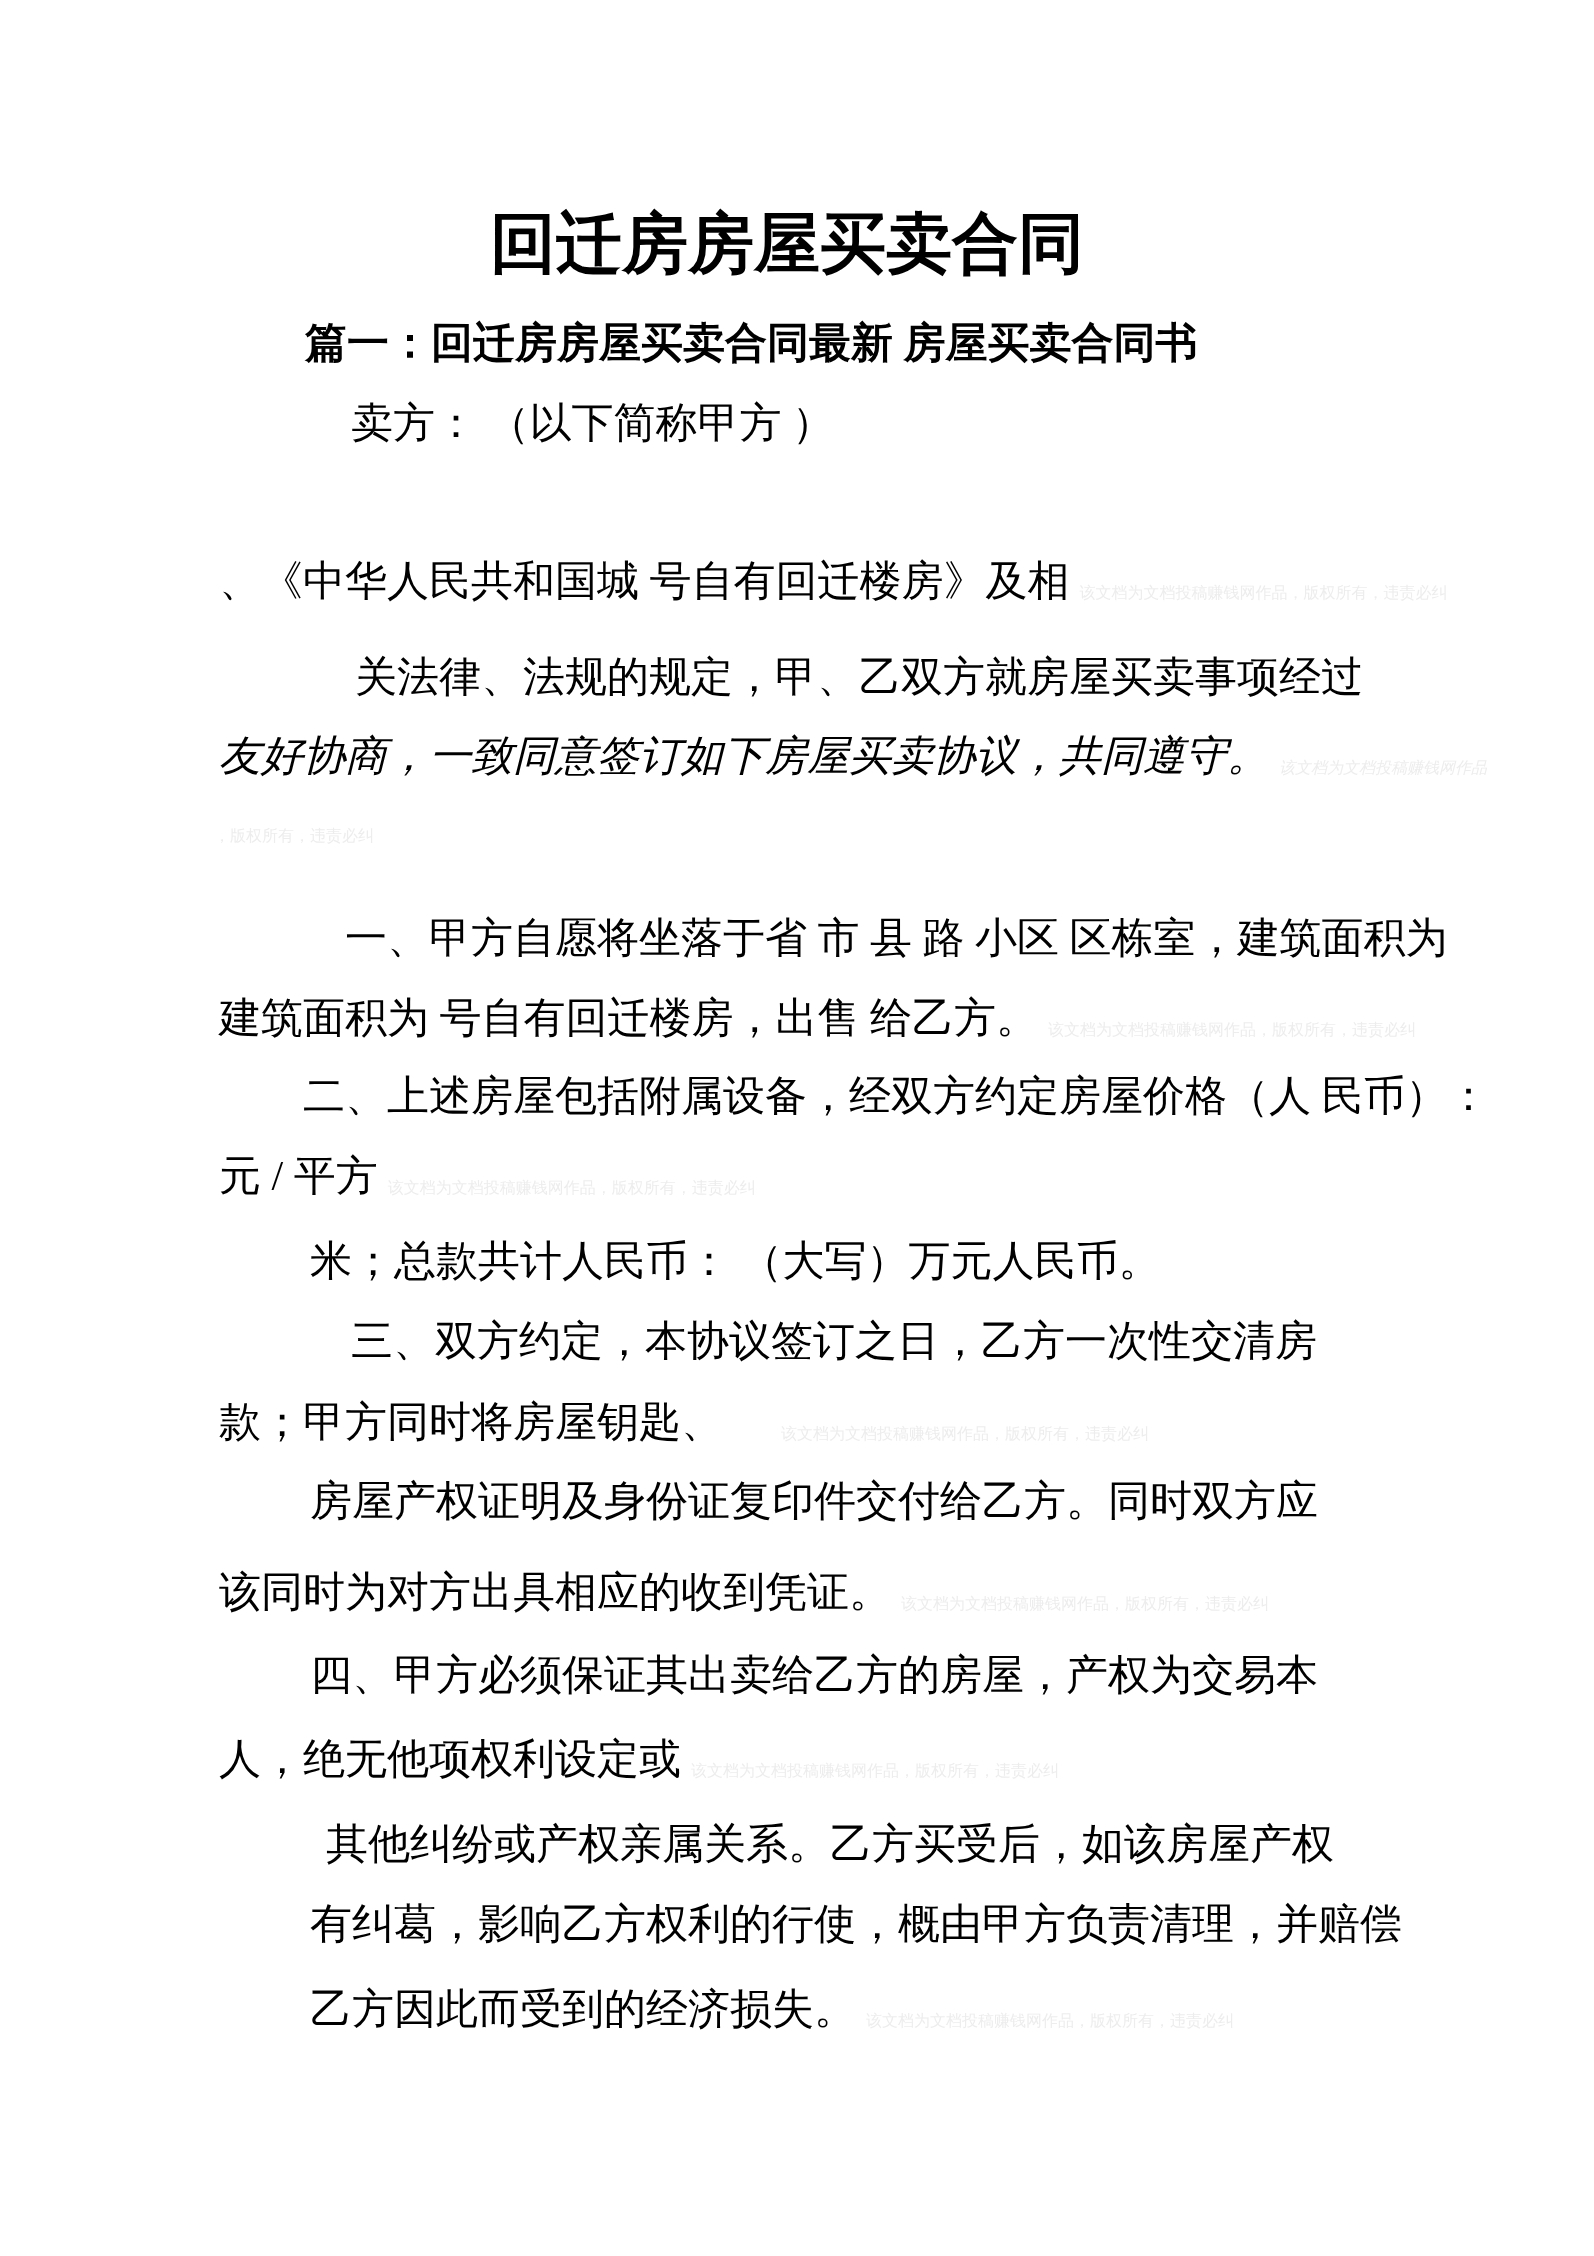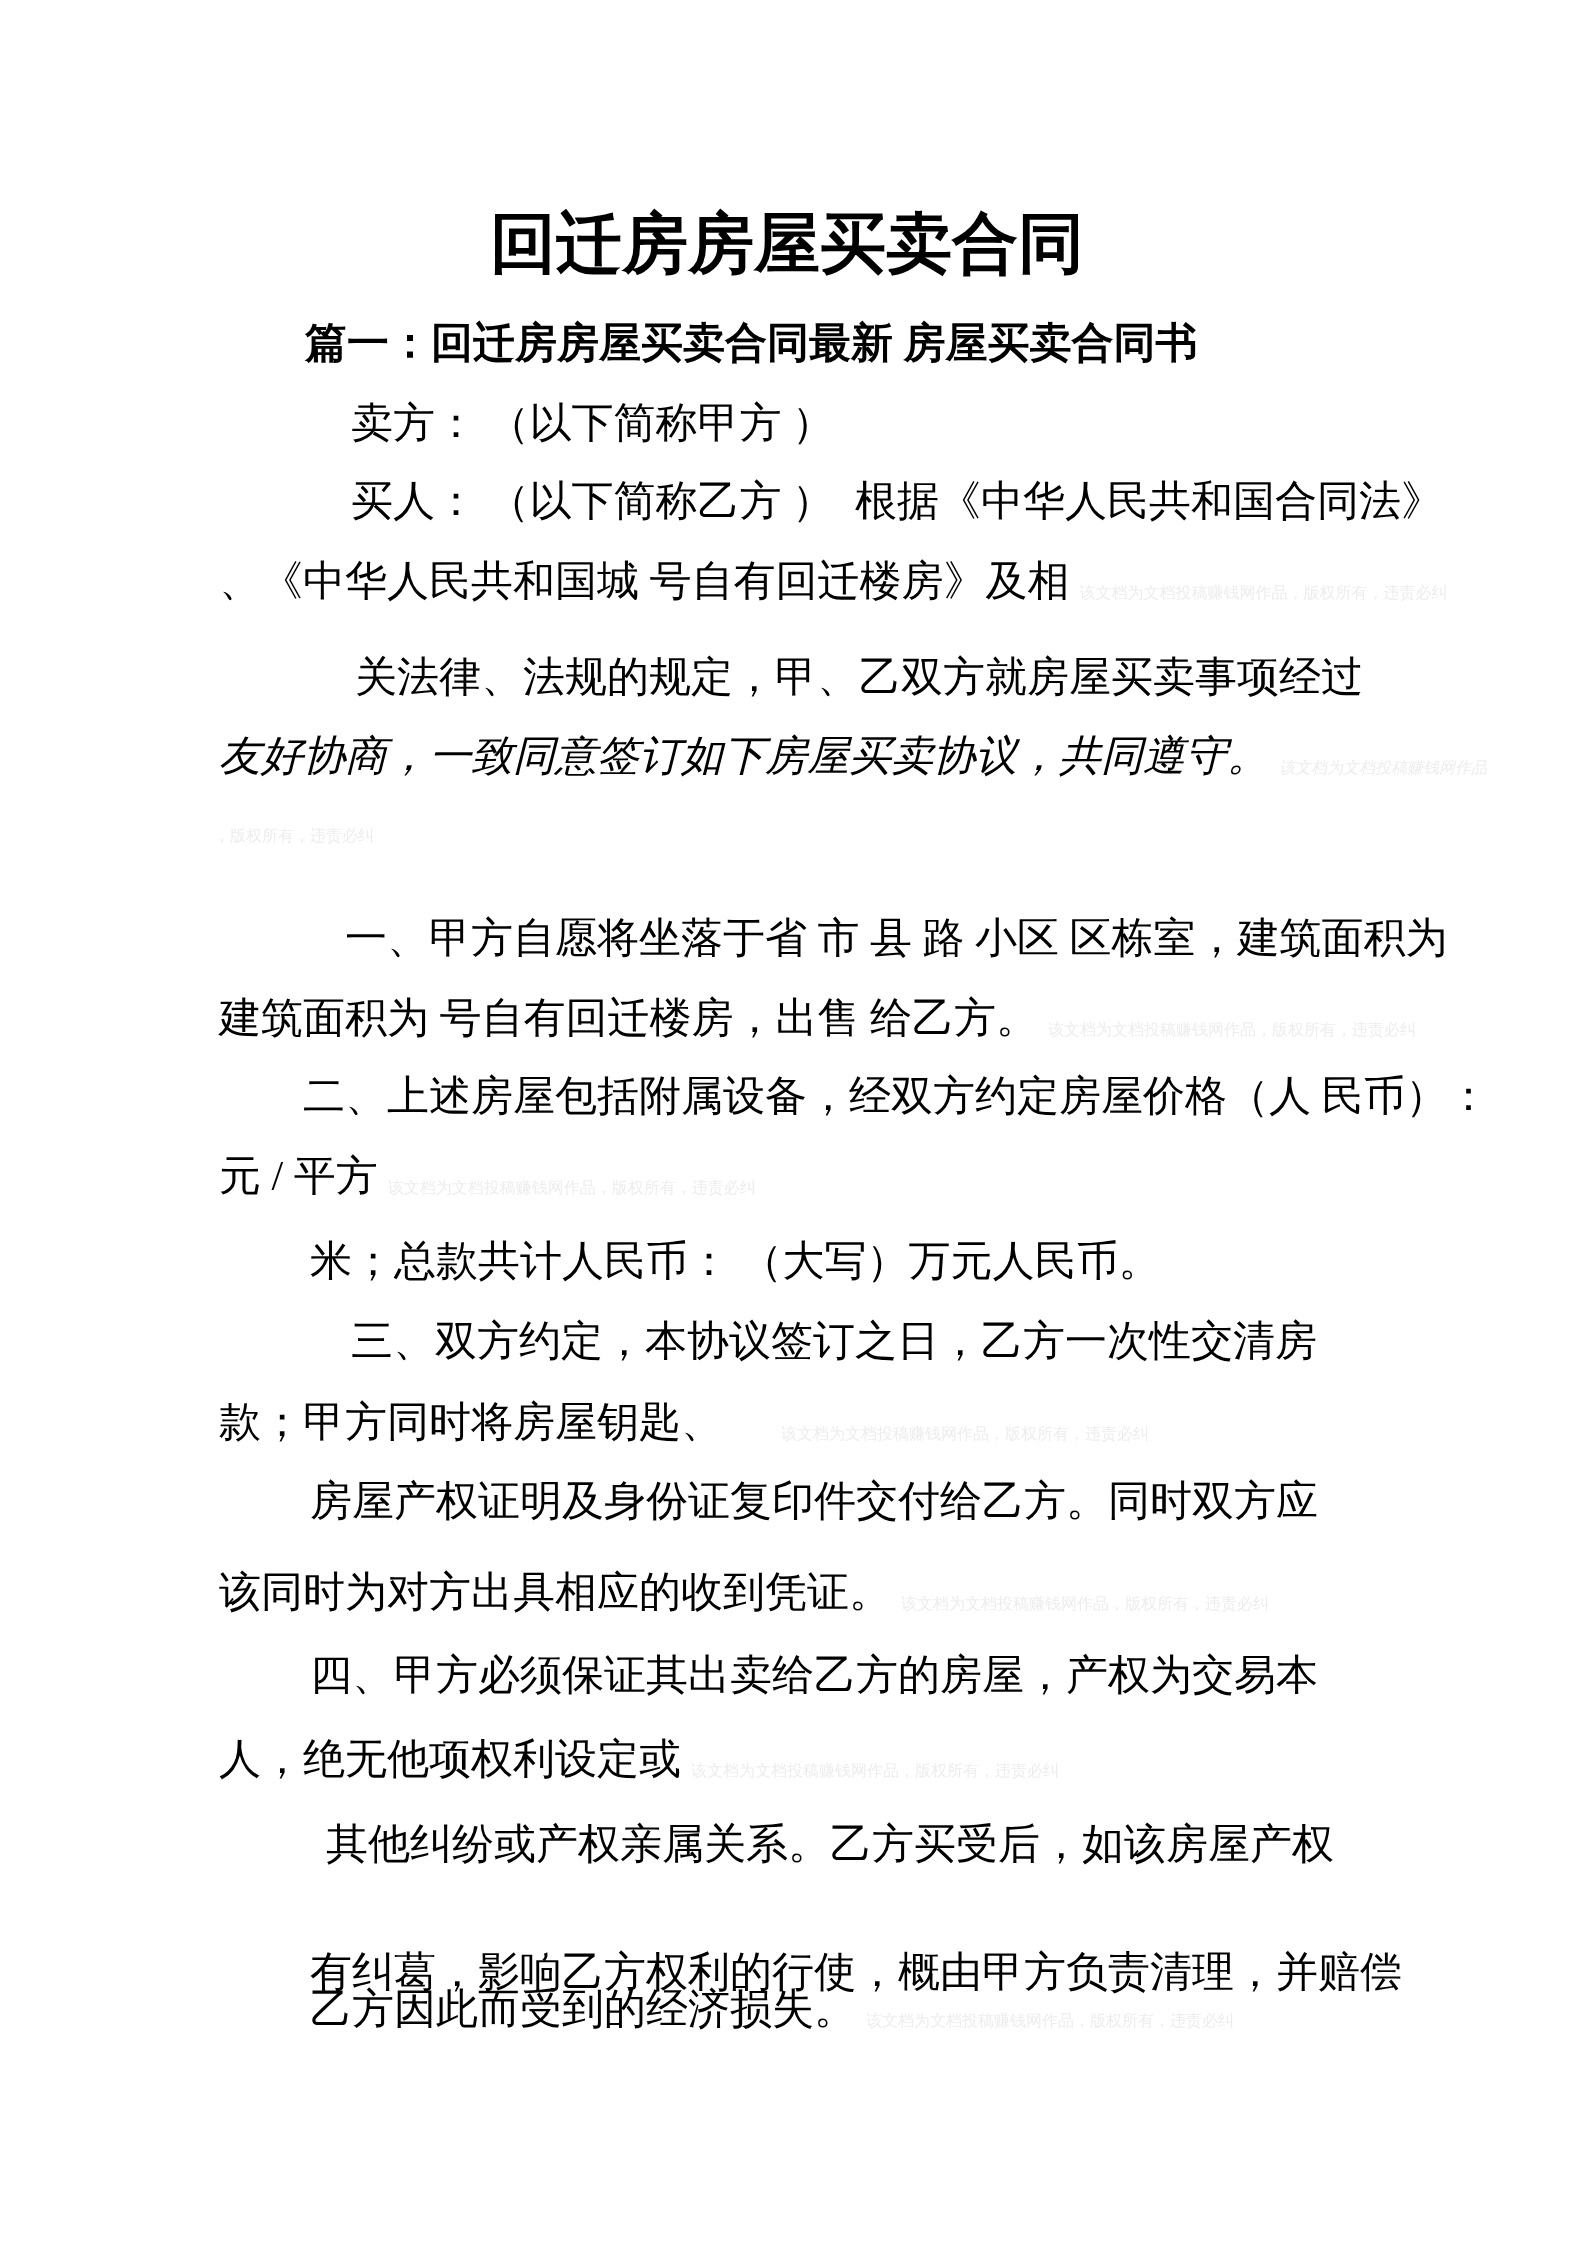--- a/index.html
+++ b/index.html
@@ -63,23 +63,20 @@
   <div class="doc-title">回迁房房屋买卖合同</div>
 
   <div class="line bold in2" style="top:318px; left:305px;">
     <span class="t">篇一：回迁房房屋买卖合同最新 房屋买卖合同书</span>
   </div>
 
   <div class="line in3" style="top:398px;">
     <span class="t">卖方： （以下简称甲方 ）</span>
   </div>
 
-  <div class="line in3" style="top:476px;">
-    <span class="t">买人： （以下简称乙方 ）  根据《中华人民共和国合同法》</span>
-  </div>
 
   <div class="line m0" style="top:556px;">
     <span class="t">、《中华人民共和国城 号自有回迁楼房》及相</span>
     <span class="wm" style="color: rgb(237, 237, 237);">该文档为文档投稿赚钱网作品，版权所有，违责必纠</span>
   </div>
 
   <div class="line in2" style="top:652px;margin-left:48px;">
     <span class="t">关法律、法规的规定，甲、乙双方就房屋买卖事项经过</span>
   </div>
 
@@ -138,21 +135,21 @@
 
   <div class="line m0" style="top:1734px;">
     <span class="t">人，绝无他项权利设定或</span>
     <span class="wm" style="color: rgb(237, 237, 237);">该文档为文档投稿赚钱网作品，版权所有，违责必纠</span>
   </div>
 
   <div class="line in2" style="top:1819px; left:310px;margin-left:16px;">
     <span class="t">其他纠纷或产权亲属关系。乙方买受后，如该房屋产权</span>
   </div>
 
-  <div class="line in2" style="top:1899px; left:310px;margin-top:48px;">
+  <div class="line in2" style="top:1899px; left:310px;">
     <span class="t">有纠葛，影响乙方权利的行使，概由甲方负责清理，并赔偿</span>
   </div>
 
   <div class="line in2" style="top:1984px; left:310px;">
     <span class="t">乙方因此而受到的经济损失。</span>
     <span class="wm" style="color: rgb(237, 237, 237);">该文档为文档投稿赚钱网作品，版权所有，违责必纠</span>
   </div>
 
 </div>
 

